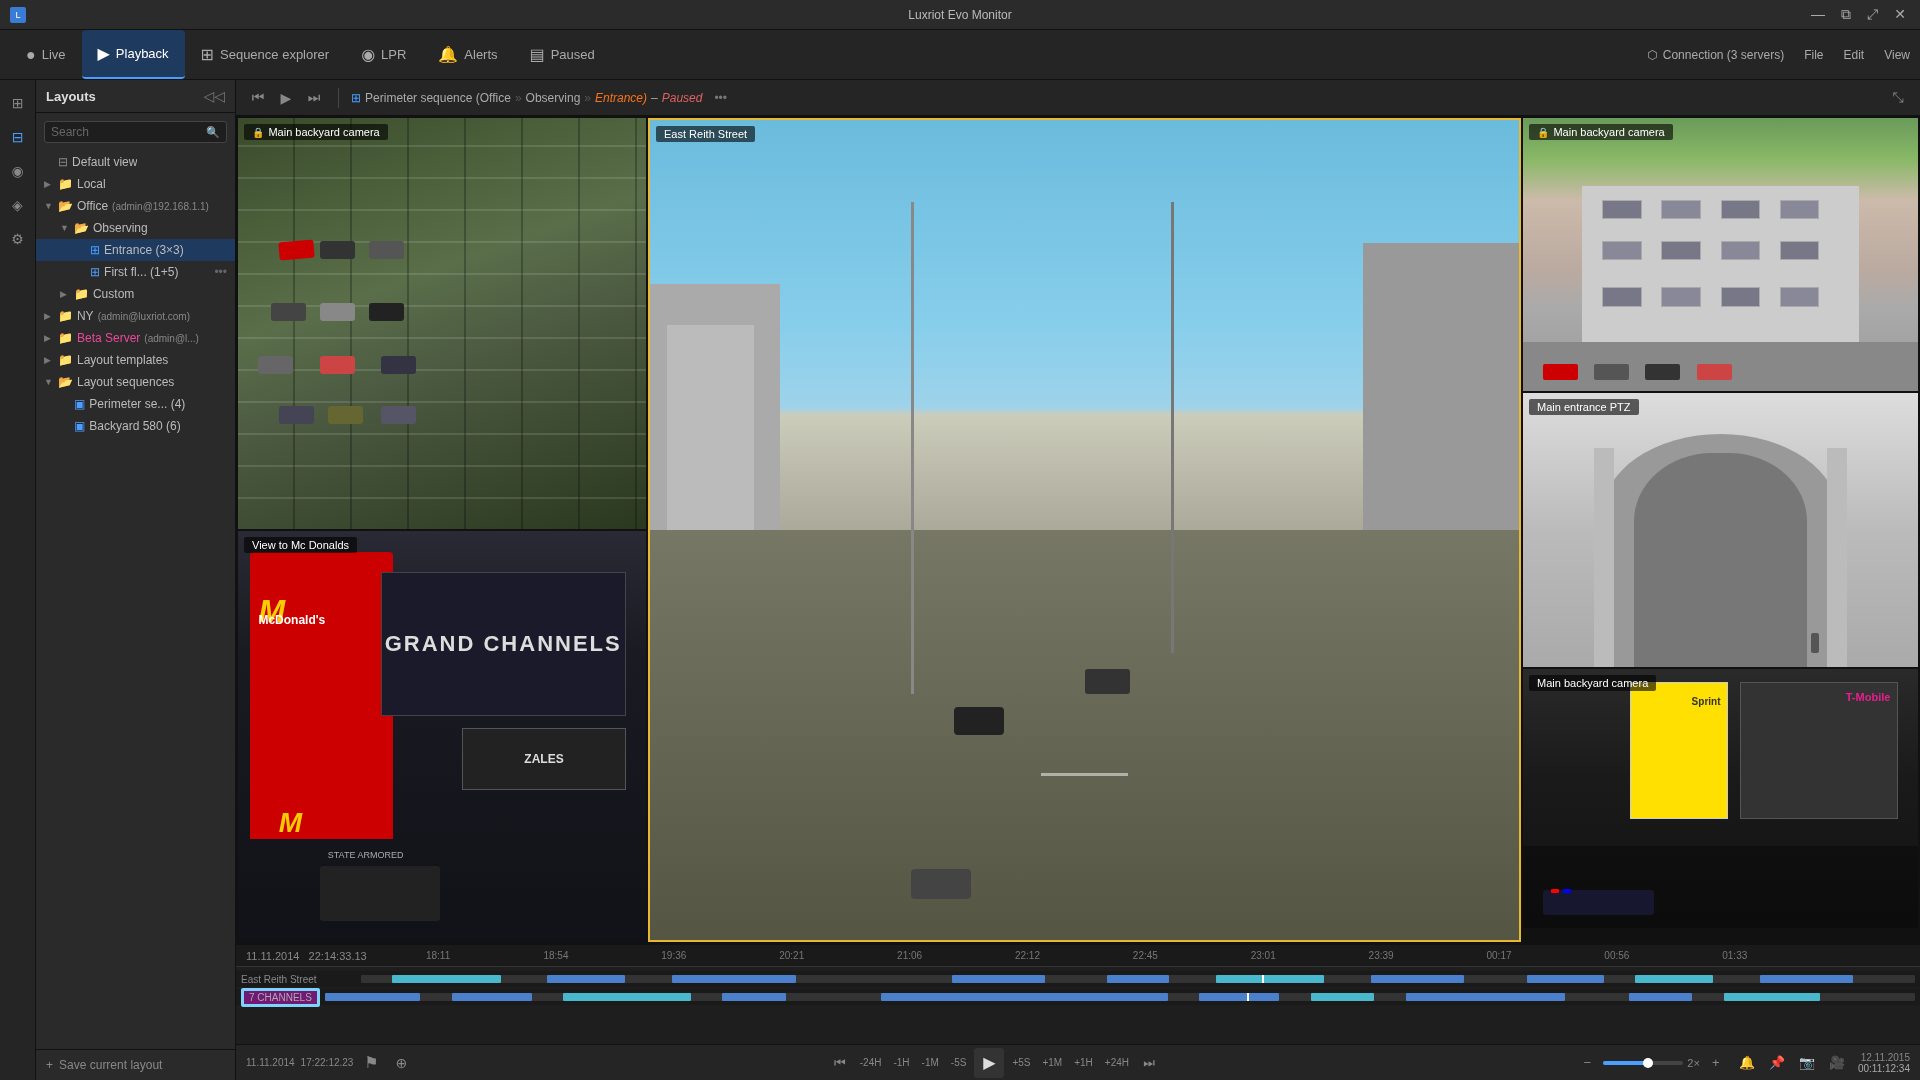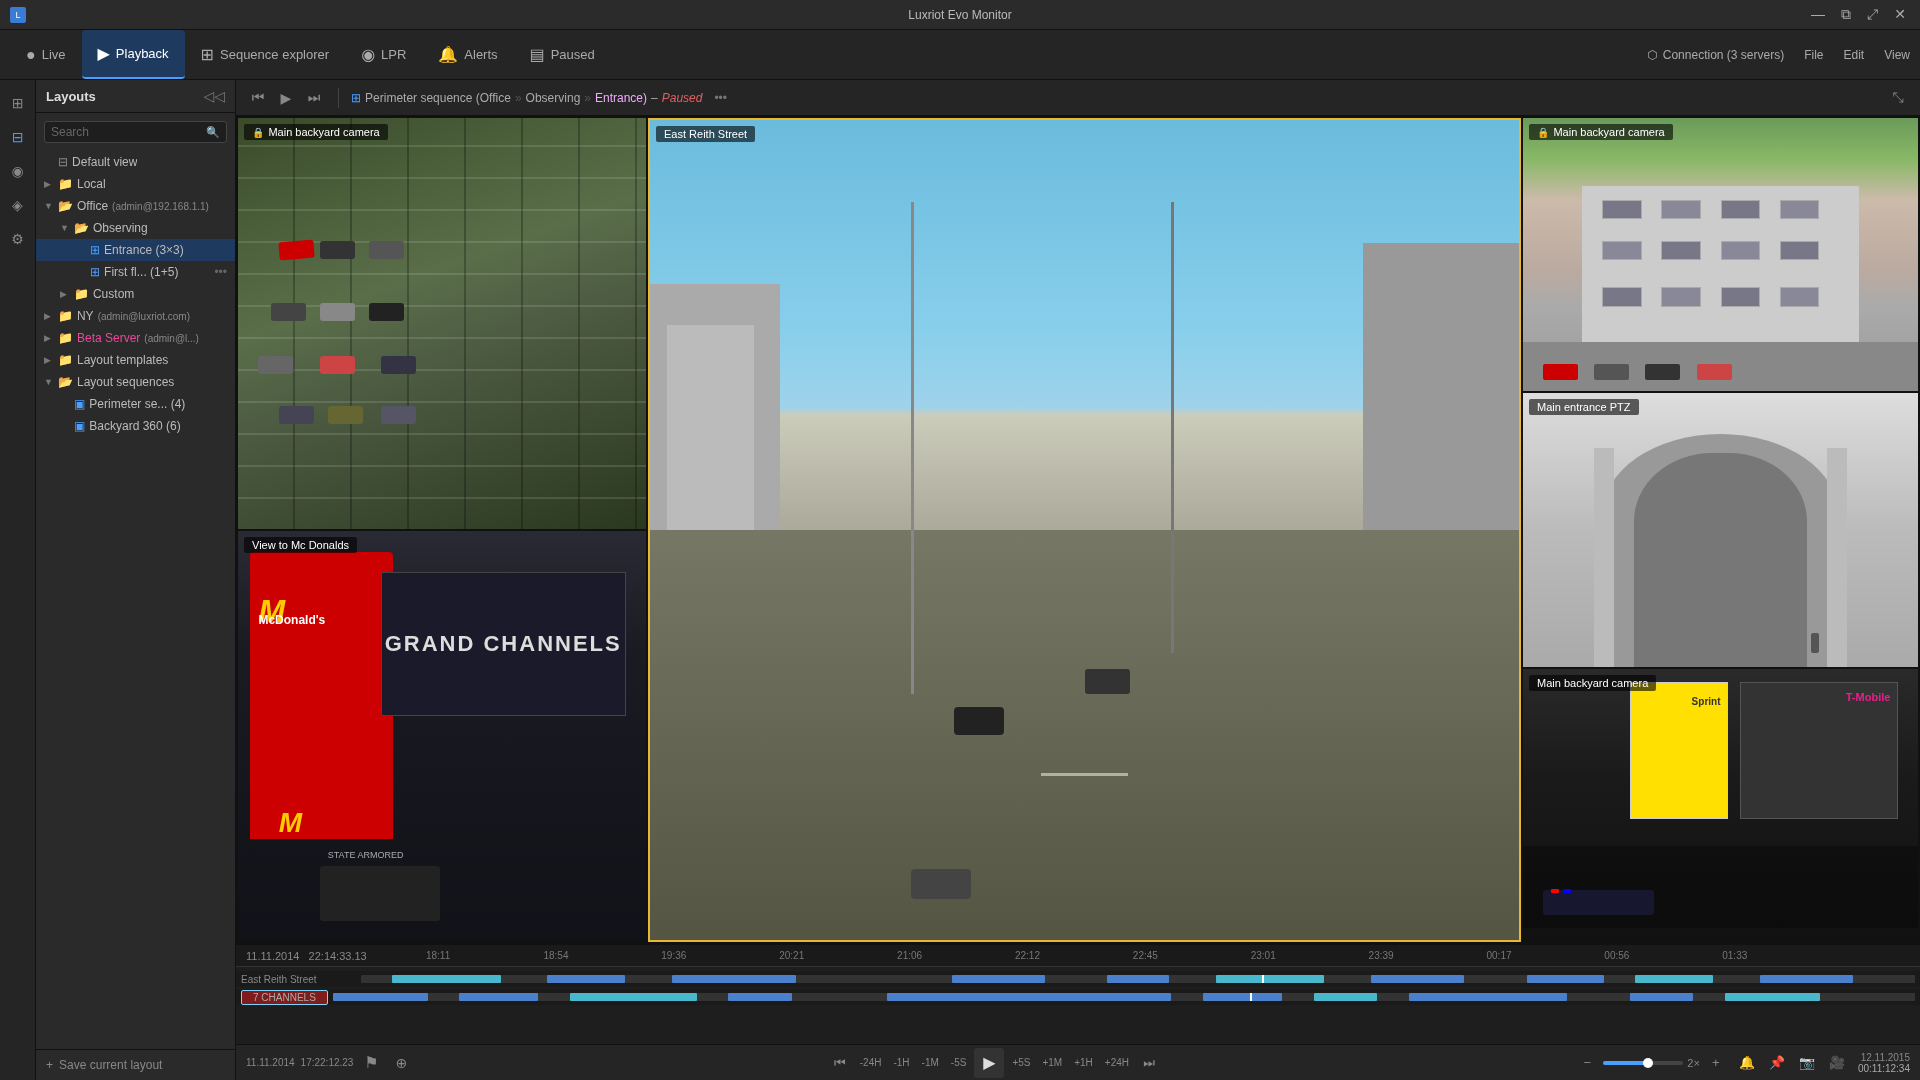--- a/index.html
+++ b/index.html
@@ -234,21 +234,21 @@
     }
     #sequence-bar .seq-divider { width: 1px; height: 20px; background: #444; margin: 0 4px; }
     #sequence-bar .seq-path {
       display: flex;
       align-items: center;
       gap: 4px;
       font-size: 12px;
       color: #aaa;
     }
     #sequence-bar .seq-path .sep { color: #555; }
-    #sequence-bar .seq-path .current { color: #f0abfc; }
+    #sequence-bar .seq-path .current { color: #f97316; font-style: italic; }
     #sequence-bar .seq-path .status { color: #e06060; font-style: italic; }
     #sequence-bar .seq-more { color: #777; margin-left: 4px; cursor: pointer; }
 
     
     #camera-grid {
       flex: 1;
       display: grid;
       grid-template-columns: 408px 1fr 395px;
       grid-template-rows: 1fr 1fr;
       gap: 2px;
@@ -504,23 +504,23 @@
       z-index: 10;
     }
 
     
     .channel-badge {
       display: flex;
       align-items: center;
       gap: 4px;
       font-size: 10px;
       color: #aaa;
-      background: #7f1d1d;
-      border: 1px solid #7dd3fc;
-      padding: 1px 11px;
+      background: #701a75;
+      border: 3px solid #7dd3fc;
+      padding: 1px 5px;
       border-radius: 2px;
       margin-right: 5px;
     }
 
     
     #playback-controls {
       height: 36px;
       background: #252525;
       display: flex;
       align-items: center;
@@ -770,21 +770,21 @@
         <span class="indent" style="width:16px"></span>
         <span class="expand-icon"></span>
         <span class="item-icon" style="color:#4a9eff;">▣</span>
         <span class="item-label">Perimeter se... (4)</span>
       </div>
 
       <div class="tree-item layout-seq">
         <span class="indent" style="width:16px"></span>
         <span class="expand-icon"></span>
         <span class="item-icon" style="color:#4a9eff;">▣</span>
-        <span class="item-label">Backyard 360 (6)</span>
+        <span class="item-label">Backyard 580 (6)</span>
       </div>
     </div>
 
     <div id="save-layout-btn">
       <span>+</span>
       <span>Save current layout</span>
     </div>
   </div>
 
   <div id="content-area">
@@ -872,20 +872,23 @@
           <div style="position:absolute;top:15%;left:5%;font-size:32px;font-weight:900;color:#ffcc00;font-style:italic;">M</div>
           <div style="position:absolute;top:20%;left:5%;font-size:12px;color:#fff;font-weight:bold;">McDonald's</div>
 
           <div style="position:absolute;top:10%;left:35%;right:5%;height:35%;background:#1a1a2a;border:1px solid #444;display:flex;align-items:center;justify-content:center;overflow:hidden;">
             <div style="font-size:22px;font-weight:900;color:#ddd;letter-spacing:2px;text-align:center;">GRAND CHANNELS</div>
           </div>
 
           <div style="position:absolute;bottom:5%;left:20%;width:120px;height:55px;background:#222;border-radius:3px;"></div>
           <div style="position:absolute;bottom:20%;left:22%;font-size:9px;color:#aaa;">STATE ARMORED</div>
 
+          <div style="position:absolute;top:48%;left:55%;right:5%;height:15%;background:#222;border:1px solid #555;display:flex;align-items:center;justify-content:center;">
+            <span style="color:#ddd;font-size:12px;font-weight:bold;">ZALES</span>
+          </div>
         </div>
         <div class="camera-label">
           <span>View to Mc Donalds</span>
         </div>
       </div>
 
     <div class="right-split-container" style="grid-area: 1 / 3 / 3; display: flex; flex-direction: column; gap: 2px;">
           <div class="camera-cell" style="flex: 1 1 0%;">
         <div class="cam-art building-art">
           <div style="position:absolute;inset:0;background:linear-gradient(180deg,#6a9a5a 0%,#88b866 15%,#ccbbaa 30%,#bbaaa0 55%,#aaaaaa 70%,#999999 100%);"></div>

